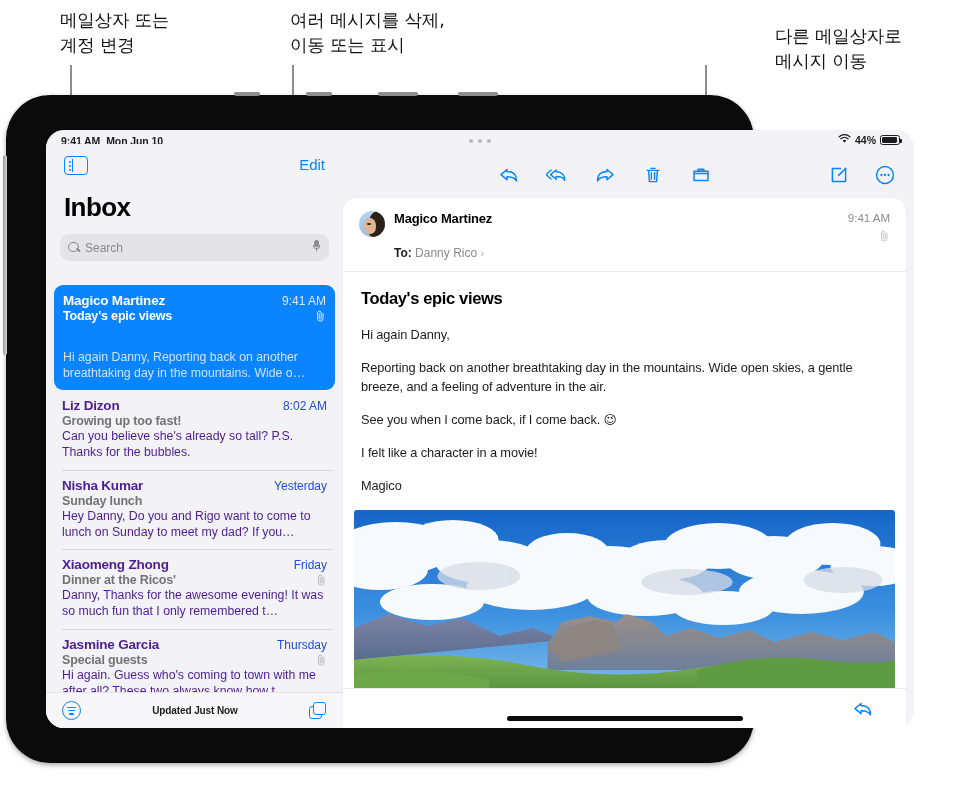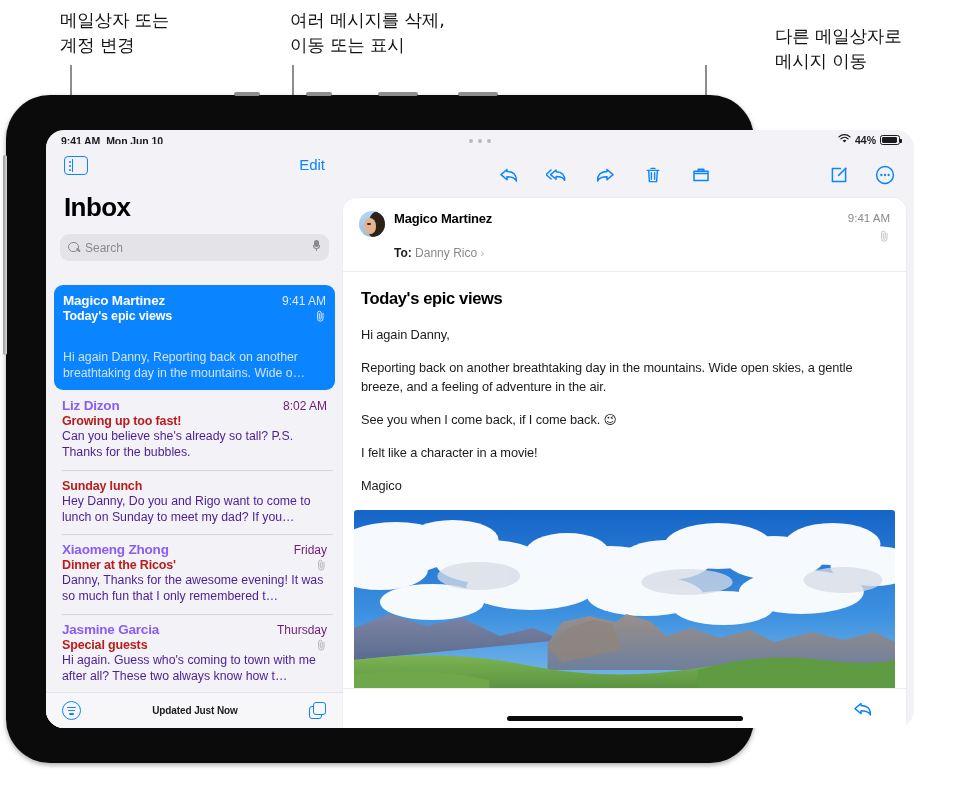--- a/index.html
+++ b/index.html
@@ -121,24 +121,24 @@
 
   
   #maillist { position:absolute; left:0; right:0; top:141px; bottom:36px; overflow:hidden; }
   .mail-item { padding: 8px 16px 9px 16px; position: relative; cursor: pointer; }
   .mail-item + .mail-item::before{
     content:""; position:absolute; left:16px; right:10px; top:0; height:1px; background:#d6d6db;
   }
   .mail-item.selected { background:#0a84ff; border-radius:9px; margin: 0 8px; padding-left:9px; padding-right:9px;}
   .mail-item.selected + .mail-item::before{ background:transparent; }
   .mi-row { display:flex; align-items:baseline; justify-content:space-between; }
-  .mi-sender { font-size:13.5px; font-weight:700; color:#8b5cf6; letter-spacing:-0.2px;}
-  .mi-date { font-size:12px; color:#701a75; flex:0 0 auto; margin-left:6px;}
+  .mi-sender { font-size:13.5px; font-weight:700; color:#4c1d95; letter-spacing:-0.2px;}
+  .mi-date { font-size:12px; color:#1d4ed8; flex:0 0 auto; margin-left:6px;}
   .mi-row2 { display:flex; align-items:center; justify-content:space-between; margin-top:1px;}
-  .mi-subject { font-size:12.5px; font-weight:700; color:#b91c1c; letter-spacing:-0.15px;}
+  .mi-subject { font-size:12.5px; font-weight:700; color:#737373; letter-spacing:-0.15px;}
   .mi-preview { font-size:12.3px; color:#4c1d95; line-height:1.28; margin-top:1px;}
   .selected .mi-sender, .selected .mi-subject { color:#fff; }
   .selected .mi-date { color:#dce9ff; }
   .selected .mi-preview { color:#cfe2ff;margin-top:27px; }
   .clip { width:11px; height:12px; flex:0 0 auto; position:relative; opacity:.85;}
   .clip svg { width:11px; height:12px; display:block; }
 
   .side-bottom {
     position:absolute; left:0; right:0; bottom:0; height:36px;
     background:#f7f7fa; display:flex; align-items:center; justify-content:space-between;
@@ -295,20 +295,24 @@
               <span class="mi-sender">Liz Dizon</span>
               <span class="mi-date">8:02 AM</span>
             </div>
             <div class="mi-row2">
               <span class="mi-subject">Growing up too fast!</span>
             </div>
             <div class="mi-preview">Can you believe she's already so tall? P.S. Thanks for the bubbles.</div>
           </div>
 
           <div class="mail-item">
+            <div class="mi-row">
+              <span class="mi-sender">Nisha Kumar</span>
+              <span class="mi-date">Yesterday</span>
+            </div>
             <div class="mi-row2">
               <span class="mi-subject">Sunday lunch</span>
             </div>
             <div class="mi-preview">Hey Danny, Do you and Rigo want to come to lunch on Sunday to meet my dad? If you…</div>
           </div>
 
           <div class="mail-item">
             <div class="mi-row">
               <span class="mi-sender">Xiaomeng Zhong</span>
               <span class="mi-date">Friday</span>

